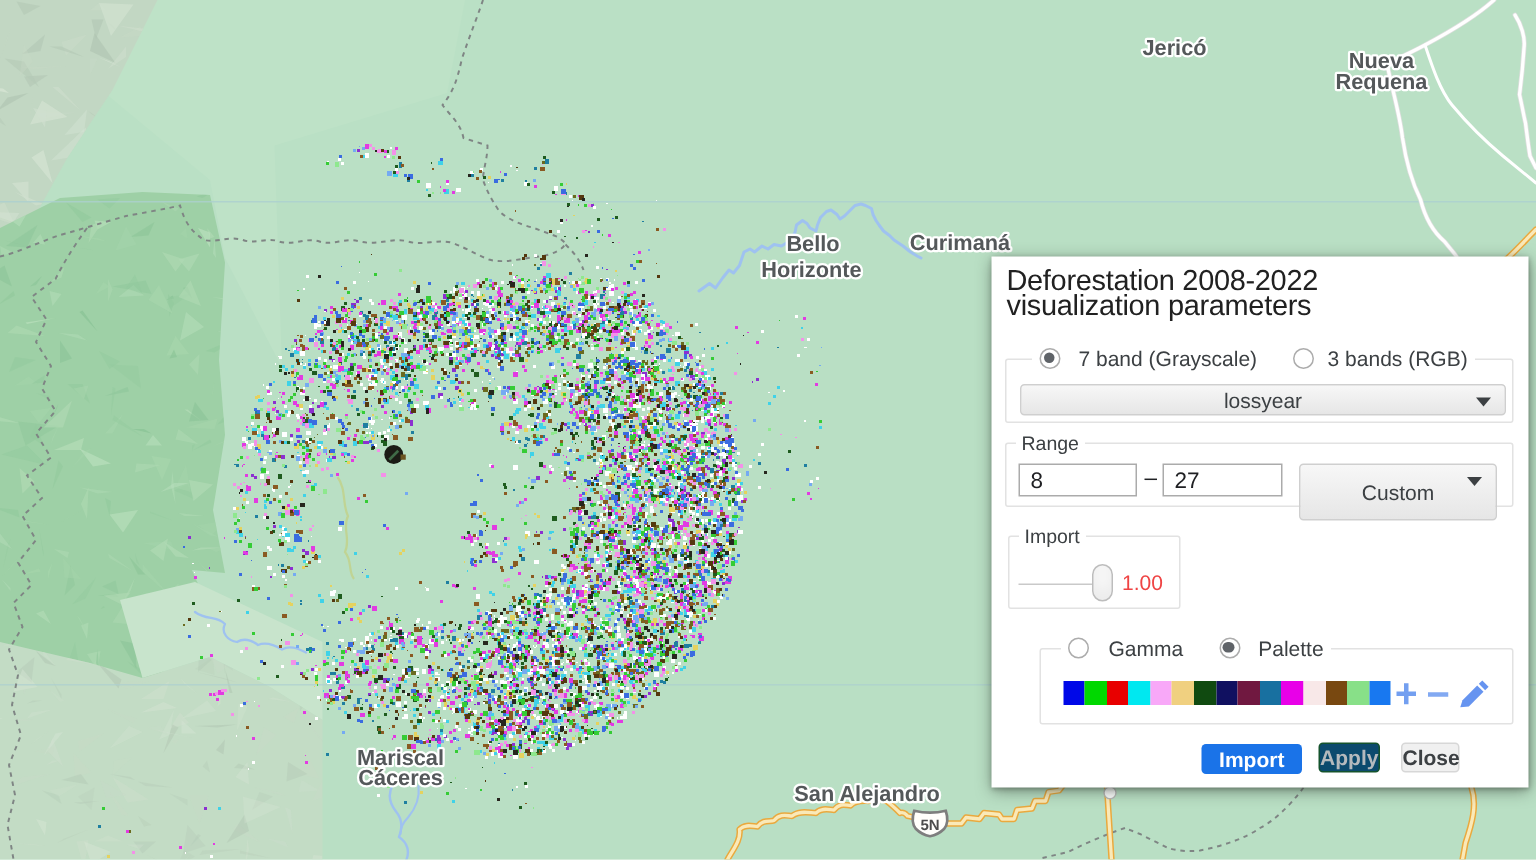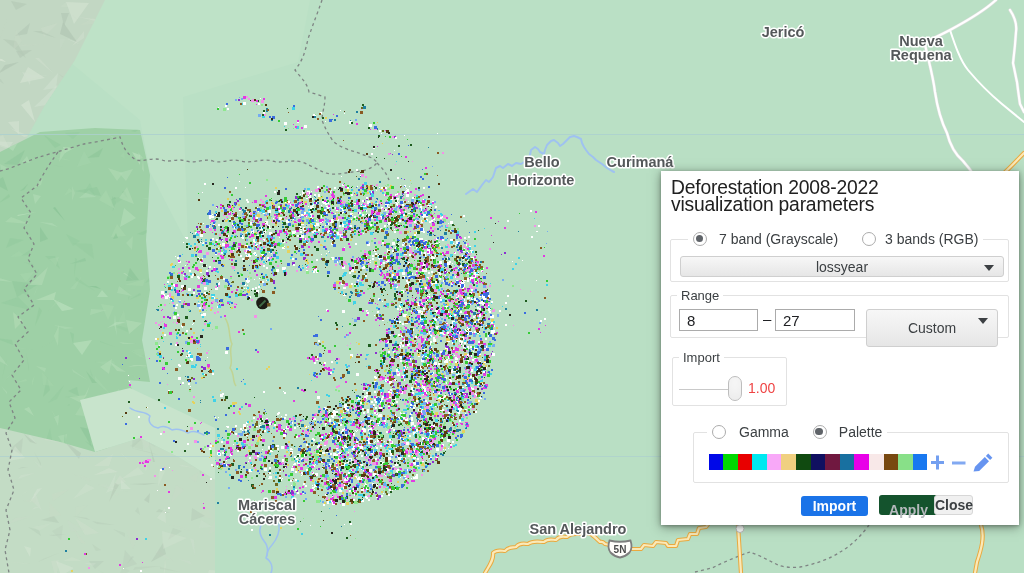--- a/index.html
+++ b/index.html
@@ -27,21 +27,21 @@
 
 .track{position:absolute;left:6px;top:23.5px;width:50px;height:1.5px;background:#c9c9c9}
 .thumb{position:absolute;left:55px;top:10.5px;width:13.5px;height:25px;background:#f6f6f6;border:1px solid #bdbdbd;border-radius:7px;box-shadow:inset 0 -6px 8px rgba(0,0,0,.04)}
 .oval{position:absolute;left:75px;top:15px;font-size:14px;color:#ef4444}
 .swatches{position:absolute;left:14.5px;top:14px;display:flex}
 .swatches i{width:14.6px;height:16px;display:inline-block}
 .icn{margin-left:3px;margin-top:-2px}
 .btn{position:absolute;height:20px;border-radius:3px;font-weight:bold;font-size:14px;text-align:center;line-height:20px}
 .f4 legend.lg1{margin-left:13px}
 .imp{left:140px;top:325px;width:67px;background:#1a73e8;color:#fff}
-.apl{left:218px;top:324px;width:59px;background:#14532d;border:6px solid #14532d;color:#b5b9bd;line-height:18px}
+.apl{left:218px;top:324px;width:41px;background:#0c4a6e;border:1px solid #14532d;color:#b5b9bd;line-height:18px}
 .cls{left:273px;top:324px;width:39px;background:#f0f0f0;border:1px solid #d7d7d7;color:#3c4043;line-height:18px}
 </style></head>
 <body>
 <div id="stage">
     <svg width="1024" height="573" viewBox="0 0 1024 573" style="position:absolute;left:0;top:0">
       <rect width="1024" height="573" fill="#b9dfc4"></rect>
       <rect width="1024" height="135" fill="#bae0c5"></rect>
       <polygon points="0,0 310,0 298,62 183,97 188,245 150,172 140,120 70,62 0,150" fill="#bee2c7"></polygon>
       <clipPath id="cg1">
         <polygon points="0,0 105,0 75,60 45,105 20,150 8,200 0,215"></polygon>

